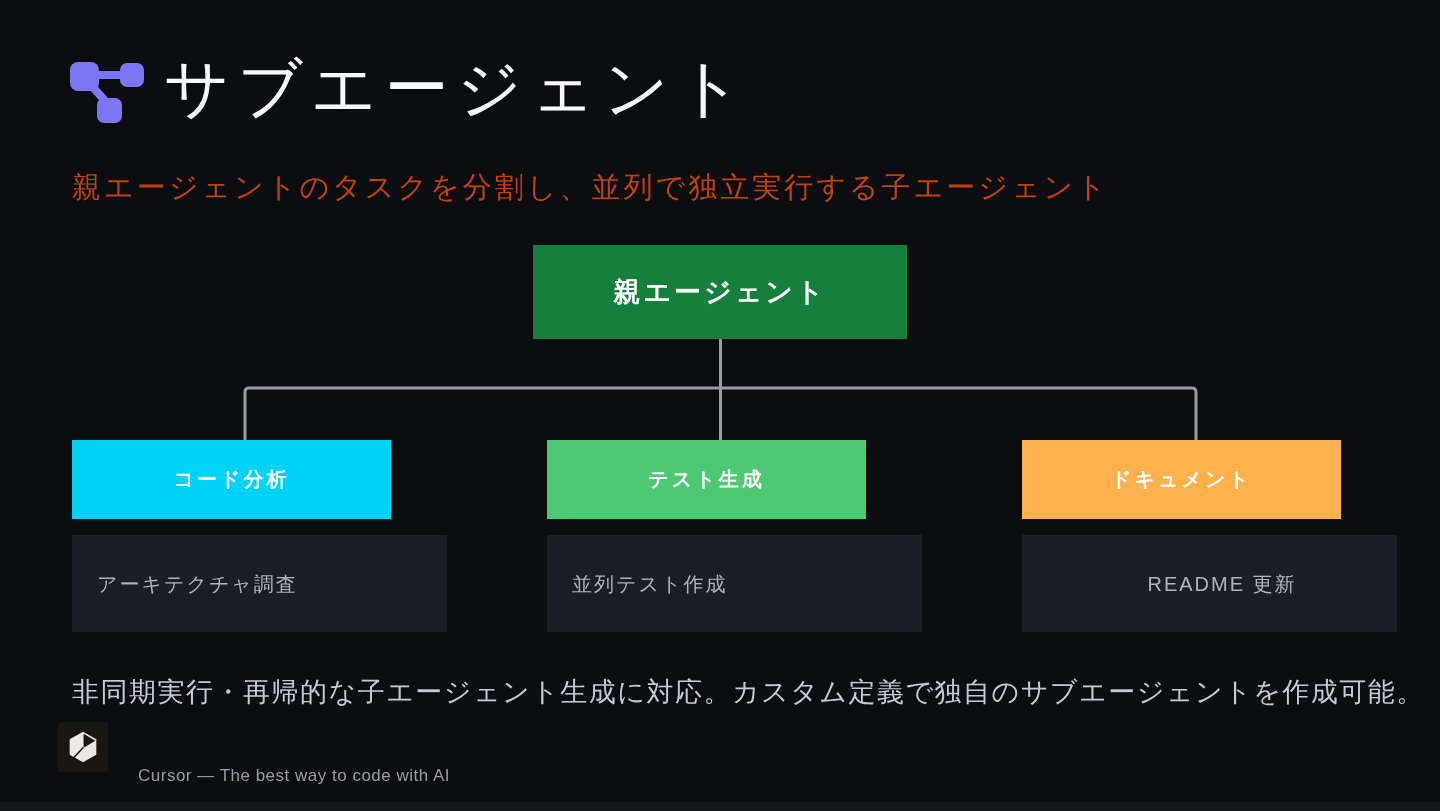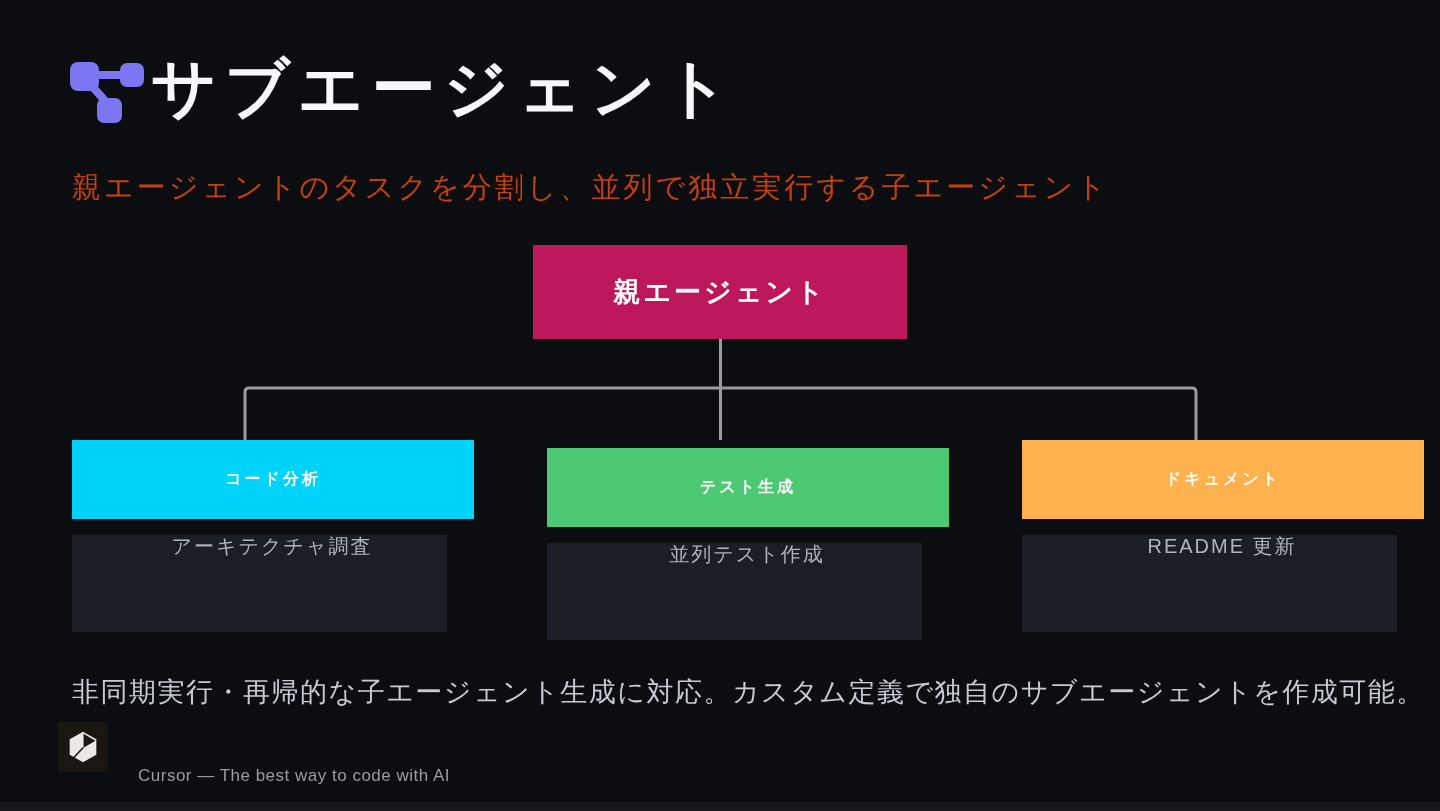--- a/index.html
+++ b/index.html
@@ -9,50 +9,50 @@
     background: #0c0d10;
     font-family: "Liberation Sans", "DejaVu Sans", sans-serif;
     color: #f5f6f8;
     overflow: hidden;
   }
   .abs { position: absolute; }
 
   
   .header-icon { left: 66px; top: 58px; width: 80px; height: 68px; }
   .slide-title {
-    left: 151px; top: 52px;
-    font-size: 64px; font-weight: 700; letter-spacing: 8px;
+    left: 164px; top: 52px;
+    font-size: 64px; font-weight: 400; letter-spacing: 8px;
     color: #f7f8f9; line-height: 1.15; white-space: nowrap;
   }
   .slide-subtitle {
     left: 72px; top: 168px;
     font-size: 29px; font-weight: 500; letter-spacing: 3px;
     white-space: nowrap;
   }
 
   
   .connector-svg { left: 0; top: 0; width: 1440px; height: 811px; pointer-events: none; }
 
   .node {
     display: flex; align-items: center; justify-content: center;
     font-weight: 700; letter-spacing: 3px; white-space: nowrap;
   }
   .root-node {
     left: 533px; top: 245px; width: 374px; height: 94px;
     font-size: 27px; color: #ffffff;
   }
-  .child-node { top: 440px; width: 402px; height: 79px; font-size: 16px; color: #ffffff; }
+  .child-node { top: 440px; width: 319px; height: 79px; font-size: 20px; color: #ffffff; }
   .child-0 { left: 72px; }
-  .child-1 { left: 547px; margin-top: 8px; }
+  .child-1 { left: 547px; }
   .child-2 { left: 1022px; text-align: center; }
 
   .detail-panel {
     top: 535px; width: 375px; height: 97px;
     background: #1b1e26;
-    display: flex; flex-direction: row; justify-content: center;
+    display: flex; flex-direction: column; justify-content: center;
     padding-left: 25px; gap: 7px;
   }
   .detail-line {
     font-size: 20px; letter-spacing: 2px; color: #aeb3bd; line-height: 1.1;
     white-space: nowrap;
   }
 
   .slide-note {
     left: 72px; top: 674px;
     font-size: 27px; letter-spacing: 1.5px; color: #c7cad2; white-space: nowrap;
@@ -89,21 +89,21 @@
 
 <div class="abs slide-subtitle" style="color: #c2410c; text-align: center;">親エージェントのタスクを分割し、並列で独立実行する子エージェント</div>
 
 <svg class="abs connector-svg" viewBox="0 0 1440 811" xmlns="http://www.w3.org/2000/svg">
   <g stroke="#9b9ba4" stroke-width="3" fill="none">
     <path d="M720.5 339 L720.5 440"></path>
     <path d="M245 440 V392 Q245 388 249 388 H1192 Q1196 388 1196 392 V440"></path>
   </g>
 </svg>
 
-<div class="abs node root-node" style="background-color: #be185d;">
+<div class="abs node root-node" style="background-color: #15803d;">
   <span>親エージェント</span>
 </div>
 
 <div class="abs node child-node child-0" style="background-color: rgb(0, 211, 249);">
   <span>コード分析</span>
 </div>
 <div class="abs node child-node child-1" style="background-color: rgb(77, 200, 115);">
   <span>テスト生成</span>
 </div>
 <div class="abs node child-node child-2" style="background-color: rgb(254, 177, 76);">

